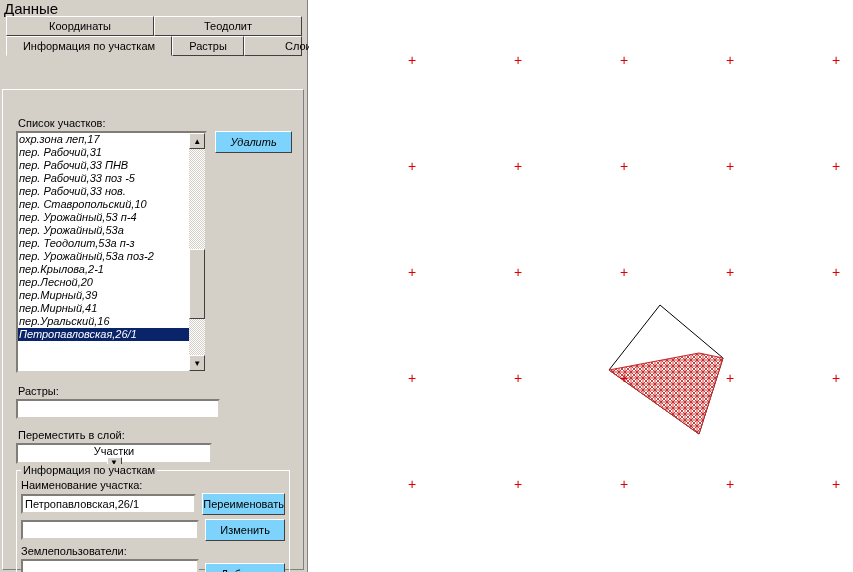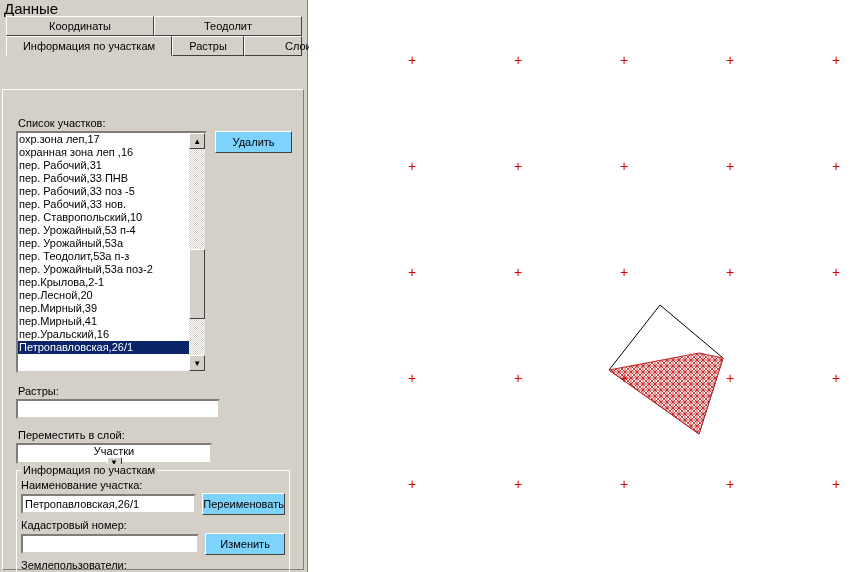--- a/index.html
+++ b/index.html
@@ -79,20 +79,21 @@
     margin-top: 33px;
   }
   .label {
     font-size: 11px;
     color: #000;
     margin: 2px 0 2px 4px;
   }
   .list-row {
     display: flex;
     align-items: flex-start;
+    font-style: italic;
   }
   .listbox {
     width: 204px;
     height: 242px;
     background: #fff;
     border: 2px inset #d4d0c8;
     overflow: hidden;
     position: relative;
     margin-left: 2px;
   }
@@ -252,21 +253,20 @@
   </div>
 
   <div class="body-area">
     <div style="margin-top:16px"></div>
     <div class="label">Список участков:</div>
 
     <div class="list-row">
       <div class="listbox">
         <div class="items" id="parcel-items">
             <div class="item">охр.зона леп,17</div>
-            <div class="item">охранная зона леп ,16</div>
             <div class="item">пер. Рабочий,31</div>
             <div class="item">пер. Рабочий,33  ПНВ</div>
             <div class="item">пер. Рабочий,33  поз -5</div>
             <div class="item">пер. Рабочий,33 нов.</div>
             <div class="item">пер. Ставропольский,10</div>
             <div class="item">пер. Урожайный,53 п-4</div>
             <div class="item">пер. Урожайный,53а</div>
             <div class="item">пер. Теодолит,53а п-з</div>
             <div class="item">пер. Урожайный,53а поз-2</div>
             <div class="item">пер.Крылова,2-1</div>
@@ -300,21 +300,20 @@
 
     <div class="fieldset">
       <div class="legend">Информация по участкам</div>
 
       <div class="label" style="margin-left:0">Наименование участка:</div>
       <div class="field-row">
         <input class="input" style="width: 196px;" value="Петропавловская,26/1">
         <div class="btn" style="margin-left:6px;width:88px">Переименовать</div>
       </div>
 
-      <div class="label" style="margin-left:0">Кадастровый номер:</div>
       <div class="field-row">
         <input class="input" style="width: 196px;" value="">
         <div class="btn" style="margin-left:6px;width:88px">Изменить</div>
       </div>
 
       <div class="label" style="margin-left:0">Землепользователи:</div>
       <div class="field-row">
         <div class="input" style="width:196px;height:30px;overflow:hidden"></div>
         <div class="btn" style="margin-left:6px;width:88px">Добавить</div>
       </div>

